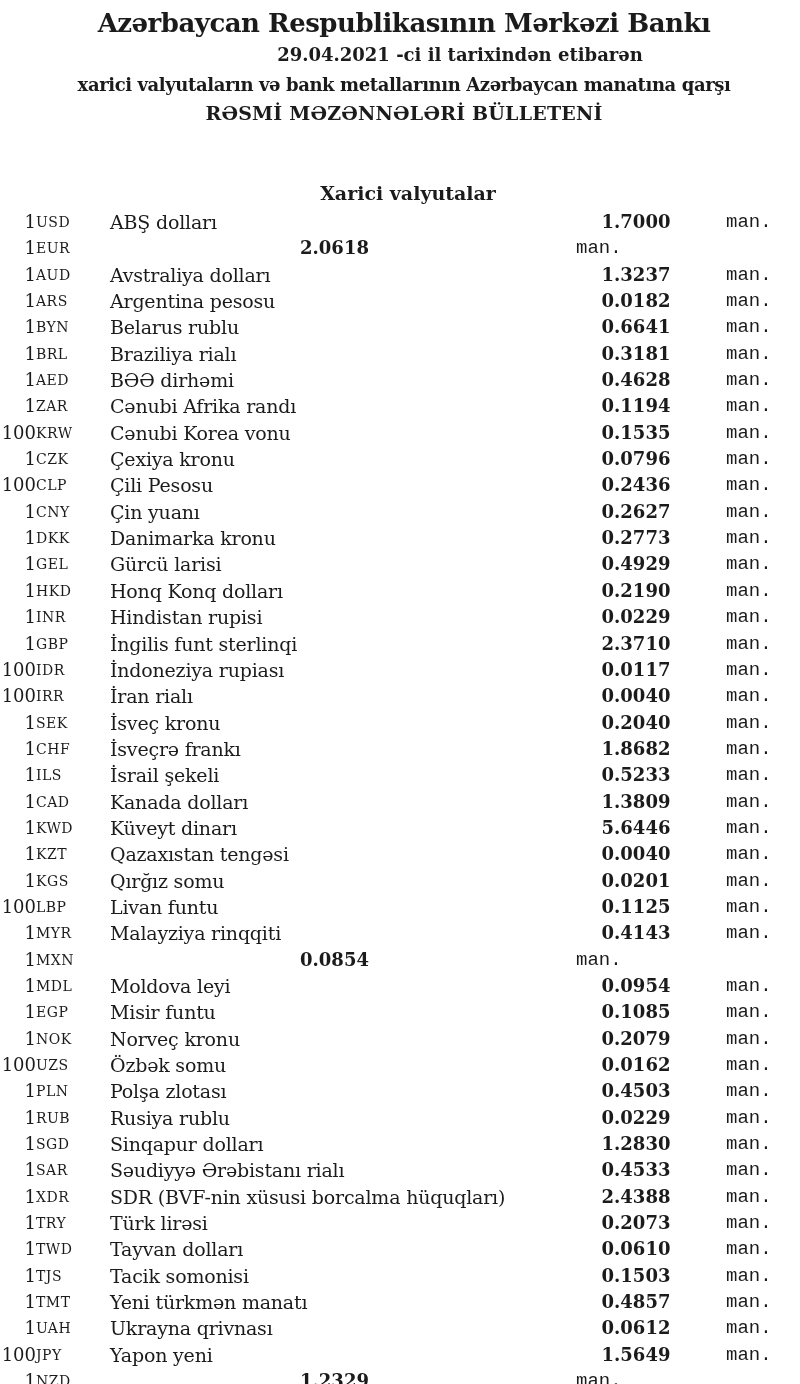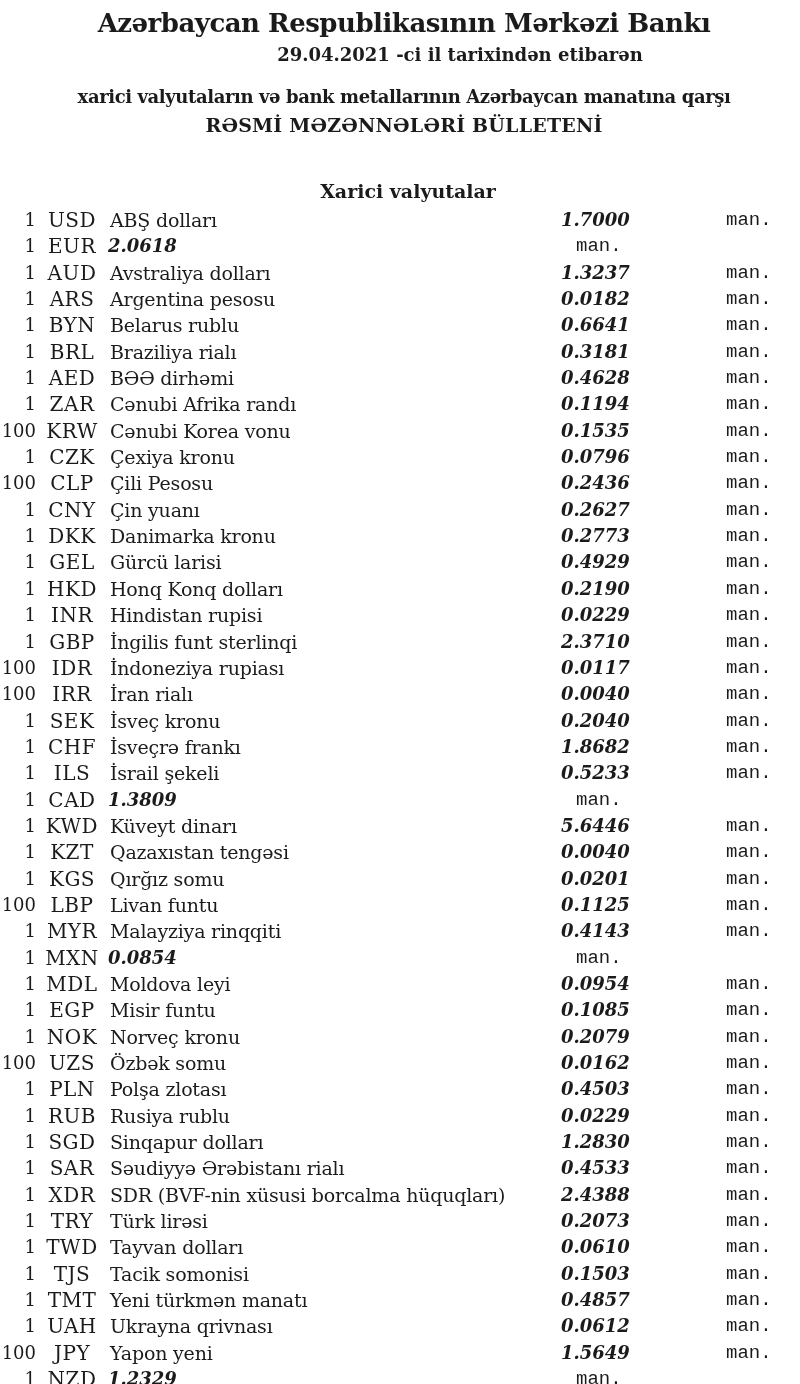--- a/index.html
+++ b/index.html
@@ -37,66 +37,63 @@
     font-weight: 700;
     transform: translateX(56px); 
     white-space: nowrap;
   }
   .subject-line {
     font-size: 18px;
     line-height: 29px;
     font-weight: 700;
     letter-spacing: -0.4px;
     white-space: nowrap;
-    margin-top: 12px;
   }
   .bulletin-title {
     font-size: 19px;
     line-height: 29px;
     font-weight: 700;
     letter-spacing: 0.2px;
     white-space: nowrap;
   }
   .section-title {
     text-align: center;
     padding-left: 16px;
-    margin-top: 38px;
+    margin-top: 52px;
     font-size: 19px;
     line-height: 26px;
     font-weight: 700;
   }
   .rates-table {
     margin-top: 3px;
     padding-right: 35px;
   }
   .row {
     display: grid;
     grid-template-columns: 36px 72px 1fr 150px 54px;
     line-height: 26.35px;
     font-size: 19px;
     white-space: nowrap;
   }
   .qty {
     text-align: right;
     font-size: 18px;
   }
   .code {
-    text-align: center;
-    font-size: 20px;
+    font-size: 14px;
     letter-spacing: 0.5px;
   }
   .name {
     padding-left: 2px;
     letter-spacing: -0.2px;
     overflow: visible;
   }
   .rate {
-    text-align: left;
-    font-weight: 700;
-    font-style: italic;
+    text-align: center;
+    font-weight: 700;
     font-size: 18px;
   }
   .unit {
     padding-left: 15px;
     font-size: 19px;
     font-family: Liberation Mono, monospace;
   }
 </style>
 </head>
 <body>
@@ -284,20 +281,21 @@
       <span class="qty">1</span>
       <span class="code">ILS</span>
       <span class="name">İsrail şekeli</span>
       <span class="rate">0.5233</span>
       <span class="unit">man.</span>
     </div>
 
     <div class="row">
       <span class="qty">1</span>
       <span class="code">CAD</span>
+      <span class="name">Kanada dolları</span>
       <span class="rate">1.3809</span>
       <span class="unit">man.</span>
     </div>
 
     <div class="row">
       <span class="qty">1</span>
       <span class="code">KWD</span>
       <span class="name">Küveyt dinarı</span>
       <span class="rate">5.6446</span>
       <span class="unit">man.</span>

